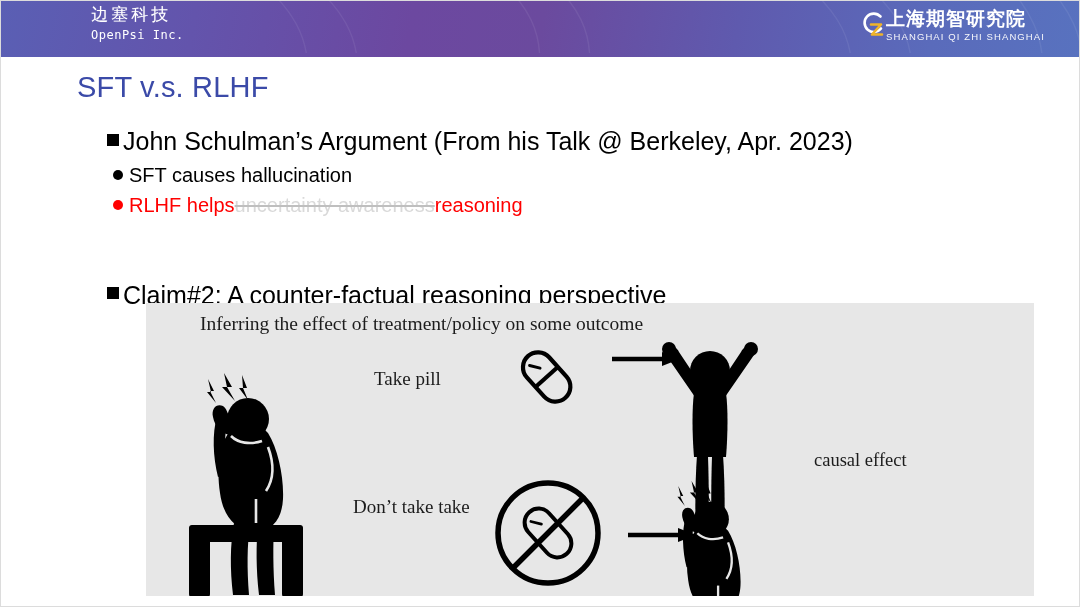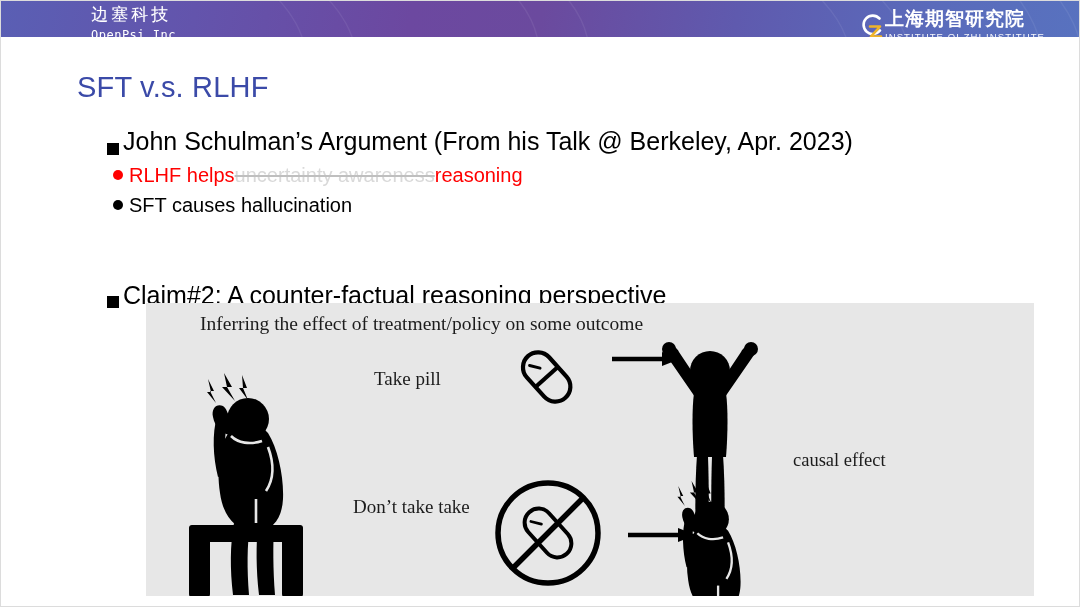--- a/index.html
+++ b/index.html
@@ -20,21 +20,21 @@
     box-sizing: border-box;
     border: 1px solid #dcdcdc;
     box-shadow: 0 1px 2px rgba(0,0,0,0.10);
     overflow: hidden;
   }
 
   
   .banner {
     position: absolute;
     left: 0; top: 0;
-    width: 1080px; height: 36px;
+    width: 1080px; height: 56px;
     background: linear-gradient(100deg,
         #5a5fb4 0%,
         #6354ac 18%,
         #6c48a0 38%,
         #6b4a9e 50%,
         #5f5aae 68%,
         #5a6bbb 86%,
         #5872bf 100%);
     overflow: hidden;
   }
@@ -64,21 +64,21 @@
     font-size: 12px;
     letter-spacing: .5px;
     margin-top: 6px;
     margin-left: 12px;
   }
 
   .logo-right {
     position: absolute;
     right: 36px; top: 8px;
     display: flex;
-    align-items: flex-end;
+    align-items: center;
     color: #ffffff;
   }
   .logo-right .mark {
     width: 26px; height: 30px;
     position: relative;
     flex: 0 0 auto;
   }
   .logo-right .rtext { line-height: 1; }
   .logo-right .rcn {
     font-family: "DejaVu Sans", sans-serif;
@@ -108,21 +108,21 @@
   }
 
   
   .bullets {
     position: absolute;
     left: 82px; top: 126px;
     width: 900px;
   }
   .lvl1 {
     display: flex;
-    align-items: flex-end;
+    align-items: center;
     font-size: 25px;
     color: #000000;
     line-height: 1.18;
     white-space: nowrap;
     padding-left: 24px;
   }
   .sq {
     display: inline-block;
     width: 12px; height: 12px;
     background: #000;
@@ -177,21 +177,21 @@
     white-space: nowrap;
   }
   .fig-label {
     position: absolute;
     font-family: "Liberation Serif", serif;
     color: #1c1c1c;
     white-space: nowrap;
   }
   #label-take-pill  { left: 228px; top: 65px; font-size: 19px; }
   #label-dont-pill  { left: 207px; top: 193px; font-size: 19px; }
-  #label-causal     { left: 647px; top: 147px; font-size: 18.5px; text-align: right; }
+  #label-causal     { left: 668px; top: 147px; font-size: 18.5px; text-align: right; }
 
   .fig-svg { position: absolute; left: 0; top: 0; }
 </style>
 </head>
 <body>
 
 <div class="slide">
 
   <div class="banner">
     <svg class="banner-arcs" viewBox="0 0 1080 52" preserveAspectRatio="none">
@@ -214,44 +214,44 @@
 
     <div class="logo-right">
       <span class="mark">
         <svg width="26" height="30" viewBox="0 0 26 30">
           <path d="M20.5,6.5 A9.2,9.2 0 1 0 21,18.5" fill="none" stroke="#ffffff" stroke-width="2.6" stroke-linecap="round"></path>
           <path d="M11,14.5 L21,14.5 L12,24.5 L22,24.5" fill="none" stroke="#f0b429" stroke-width="2.6" stroke-linecap="round" stroke-linejoin="round"></path>
         </svg>
       </span>
       <span class="rtext">
         <span class="rcn">上海期智研究院</span>
-        <div class="ren">INSTITUTE QI ZHI INSTITUTE</div>
+        <div class="ren">SHANGHAI QI ZHI SHANGHAI</div>
       </span>
     </div>
   </div>
 
   <div class="slide-title">SFT v.s. RLHF</div>
 
   <div class="bullets">
 
     <div class="lvl1">
       <span class="sq"></span>
       <span>John Schulman’s Argument (From his Talk @ Berkeley, Apr. 2023)</span>
+    </div>
+
+    <div class="lvl2">
+      <span class="dot"></span>
+      <span>SFT causes hallucination</span>
     </div>
 
     <div class="lvl2">
       <span class="dot red"></span>
       <span class="red-text">RLHF helps </span>
         <span class="struck">uncertainty awareness</span>
         <span class="red-text"> reasoning</span>
-    </div>
-
-    <div class="lvl2">
-      <span class="dot"></span>
-      <span>SFT causes hallucination</span>
     </div>
 
     <div class="lvl1 claim2">
       <span class="sq"></span>
       <span>Claim#2: A counter-factual reasoning perspective</span>
     </div>
   </div>
 
   <div class="figure">
 

